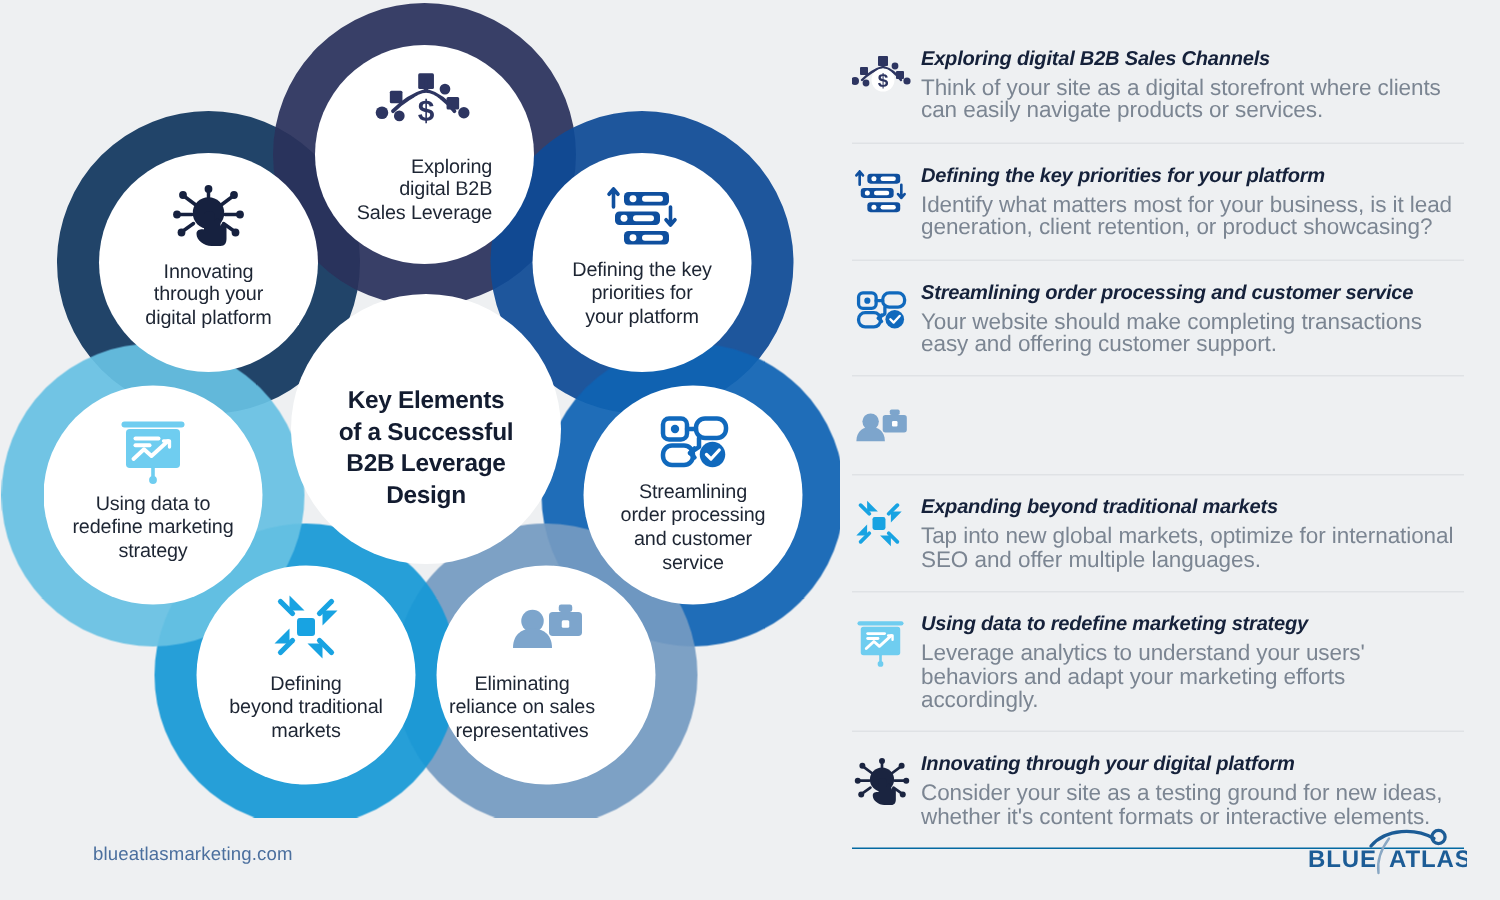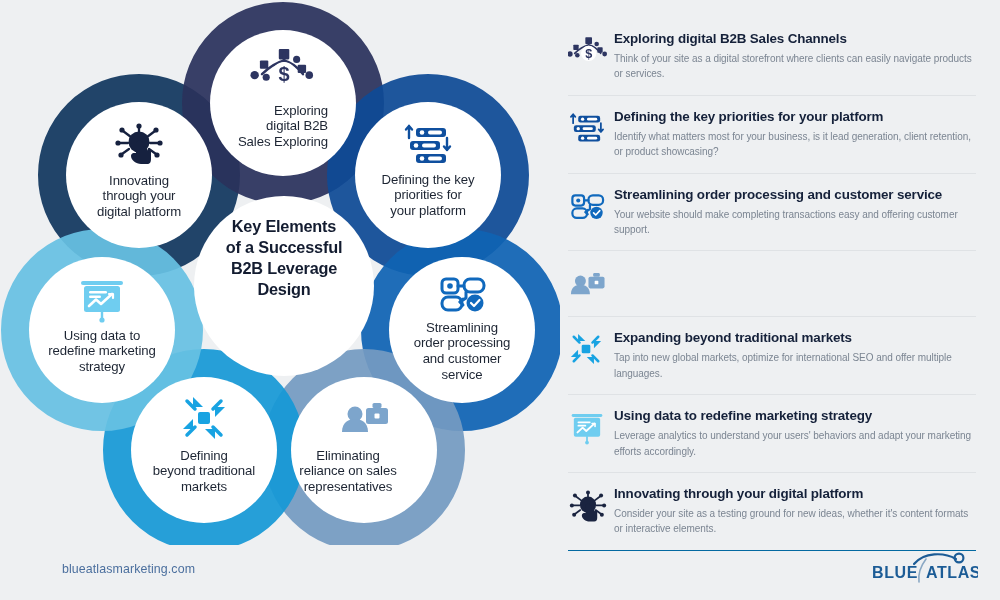--- a/index.html
+++ b/index.html
@@ -48,25 +48,25 @@
     font-size: 13.2px;
     line-height: 15.6px;
     color: #1d2533;
     font-weight: 400;
     letter-spacing: -0.1px;
     padding: 0 6px;
   }
   #center-label {
     position: absolute;
     left: 195px;
-    top: 216px;
+    top: 201px;
     width: 178px;
     height: 140px;
     display: flex;
-    align-items: flex-start;
+    align-items: flex-end;
     justify-content: center;
     text-align: center;
   }
   #center-label .ctext {
     font-size: 16.3px;
     line-height: 21px;
     font-weight: 700;
     color: #131c30;
     letter-spacing: -0.2px;
   }
@@ -96,23 +96,24 @@
     align-items: flex-start;
   }
   .li-body { flex: 1; }
   .li-title {
     font-size: 13.4px;
     font-weight: 700;
     color: #15213a;
     line-height: 17px;
     letter-spacing: -0.15px;
     margin-bottom: 4px;
+    font-style: italic;
   }
   .li-desc {
-    font-size: 10px;
+    font-size: 15px;
     color: #7b8592;
     line-height: 15.4px;
     letter-spacing: -0.05px;
   }
 
   
   #footer-url {
     position: absolute;
     left: 30px;
     top: 562px;
@@ -261,21 +262,21 @@
         <circle cx="0" cy="-19" r="2.6" stroke="none"></circle>
         <circle cx="0" cy="-3" r="10.5" stroke="none"></circle>
         <path d="M-3 -2 L-3 8 C -3 8, -8 7, -8 11 C -8 15, -3 19, 2 19 L8 19 C 11 19, 12 17, 12 14 L12 6 C 12 3, 8 3, 8 6 L8 3 C 8 0, 4 0, 4 3 L4 -2 C 4 -5, -3 -5, -3 -2 Z" stroke="none"></path>
       </g>
     </svg>
 
     <div class="petal-label" style="left:223px; top:95px; width:120px; height:62px;text-align:right;">
       <div class="ptext">
         <div>Exploring</div>
         <div>digital B2B</div>
-        <div>Sales Exploring</div>
+        <div>Sales Leverage</div>
       </div>
     </div>
 
     <div class="petal-label" style="left:366px; top:164px; width:124px; height:62px;">
       <div class="ptext">
         <div>Defining the key</div>
         <div>priorities for</div>
         <div>your platform</div>
       </div>
     </div>

